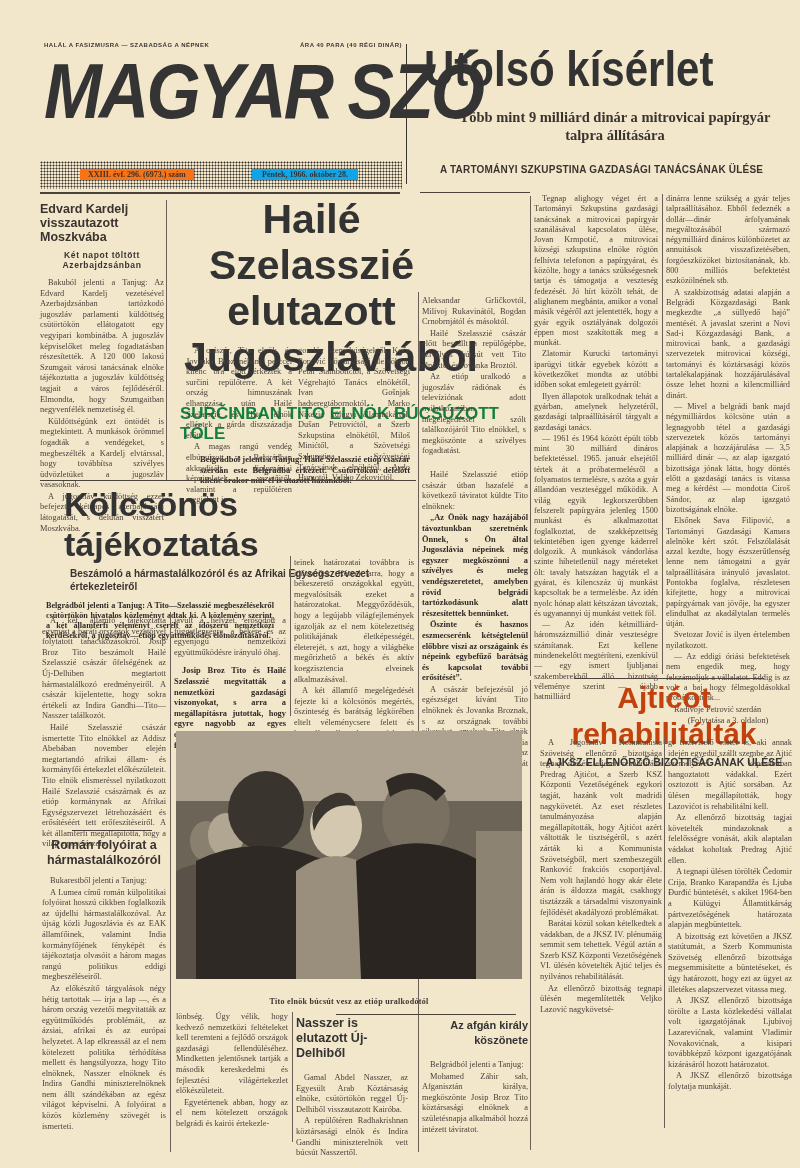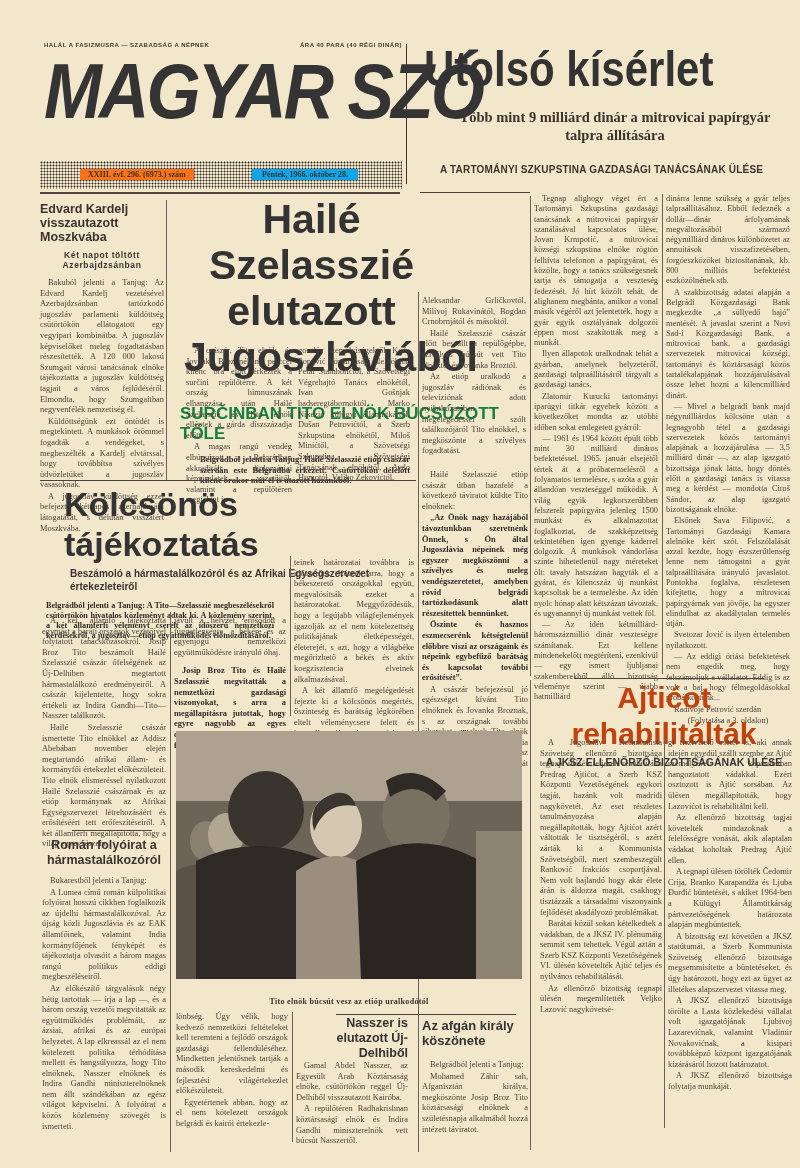--- a/index.html
+++ b/index.html
@@ -78,22 +78,22 @@
   <div class="body">
     <p>Hailé Szelasszié etióp császár útban hazafelé a következő táviratot küldte Tito elnöknek:</p>
     <p class="bold">„Az Önök nagy hazájából távoztunkban szeretnénk Önnek, s Ön által Jugoszlávia népeinek még egyszer megköszönni a szívélyes és meleg vendégszeretetet, amelyben rövid belgrádi tartózkodásunk alatt részesítettek bennünket.</p>
     <p class="bold">Őszinte és hasznos eszmecserénk kétségtelenül előbbre viszi az országaink és népeink egybefűző barátság és kapcsolat további erősítését”.</p>
     <p>A császár befejezésül jó egészséget kívánt Tito elnöknek és Jovanka Broznak, s az országnak további sikereket, amelyek Tito elnök vezetésével Jugoszlávia haladását, fellendülését és az ország népeinek javát szolgálják.</p>
   </div>
 </div>
 
 <div class="abs body" style="left:534px;top:194px;width:124px;font-size:8.3px;line-height:10.3px;">
   <p>Tegnap alighogy véget ért a Tartományi Szkupstina gazdasági tanácsának a mitrovicai papírgyár szanálásával kapcsolatos ülése, Jovan Krmpotić, a mitrovicai községi szkupstina elnöke rögtön felhívta telefonon a papírgyárat, és közölte, hogy a tanács szükségesnek tartja és támogatja a veszteség fedezését. Jó hírt közölt tehát, de alighanem megbánta, amikor a vonal másik végéről azt jelentették, hogy a gyár egyik osztályának dolgozói éppen most szakították meg a munkát.</p>
+  <p>Zlatomir Kurucki tartományi iparügyi titkár egyebek között a következőket mondta az utóbbi időben sokat emlegetett gyárról:</p>
   <p>Ilyen állapotok uralkodnak tehát a gyárban, amelynek helyzetéről, gazdasági talpraállításáról tárgyalt a gazdasági tanács.</p>
-  <p>Zlatomir Kurucki tartományi iparügyi titkár egyebek között a következőket mondta az utóbbi időben sokat emlegetett gyárról:</p>
   <p>— 1961 és 1964 között épült több mint 30 milliárd dináros befektetéssel. 1965. január elsejétől tértek át a próbatermelésről a folyamatos termelésre, s azóta a gyár állandóan veszteséggel működik. A világ egyik legkorszerűbben felszerelt papírgyára jelenleg 1500 munkást és alkalmazottat foglalkoztat, de szakképzettség tekintetében igen gyenge káderrel dolgozik. A munkások vándorlása szinte hihetetlenül nagy méreteket ölt: tavaly hatszázan hagyták el a gyárat, és kilencszáz új munkást kapcsoltak be a termelésbe. Az idén nyolc hónap alatt kétszázan távoztak, és ugyanannyi új munkást vettek föl.</p>
   <p>— Az idén kétmilliárd-háromszázmillió dinár veszteségre számítanak. Ezt kellene mindenekelőtt megtéríteni, ezenkívül — egy ismert ljubljanai szakemberekből álló bizottság véleménye szerint — újabb hatmilliárd</p>
 </div>
 <div class="vrule" style="left:662px;top:194px;height:480px;"></div>
 <div class="abs body" style="left:666px;top:194px;width:124px;font-size:8.3px;line-height:10.3px;">
   <p style="text-indent:0">dinárra lenne szükség a gyár teljes talpraállításához. Ebből fedeznék a dollár—dinár árfolyamának megváltozásából származó négymilliárd dináros különbözetet az annuitások visszafizetésében, forgóeszközöket biztosítanának, kb. 800 milliós befektetést eszközölnének stb.</p>
   <p>A szakbizottság adatai alapján a Belgrádi Közgazdasági Bank megkezdte „a süllyedő hajó” mentését. A javaslat szerint a Novi Sad-i Közgazdasági Bank, a mitrovicai bank, a gazdasági szervezetek mitrovicai községi, tartományi és köztársasági közös tartalékalapjának hozzájárulásával össze lehet hozni a kilencmilliárd dinárt.</p>
   <p>— Mivel a belgrádi bank majd négymilliárdos kölcsöne után a legnagyobb tétel a gazdasági szervezetek közös tartományi alapjának a hozzájárulása — 3,5 milliárd dinár —, az alap igazgató bizottsága jónak látta, hogy döntés előtt a gazdasági tanács is vitassa meg a kérdést — mondotta Ciroš Sándor, az alap igazgató bizottságának elnöke.</p>
   <p>Elsőnek Sava Filipović, a Tartományi Gazdasági Kamara alelnöke kért szót. Felszólalását azzal kezdte, hogy észszerűtlenség lenne nem támogatni a gyár talpraállítására irányuló javaslatot. Pontokba foglalva, részletesen kifejtette, hogy a mitrovicai papírgyárnak van jövője, ha egyszer elindulhat az akadálytalan termelés útján.</p>
   <p>Svetozar Jović is ilyen értelemben nyilatkozott.</p>
@@ -155,30 +155,30 @@
   </div>
 </div>
 
 <div class="abs body" style="left:176px;top:1012px;width:112px;">
   <p style="text-indent:0">lönbség. Úgy vélik, hogy kedvező nemzetközi feltételeket kell teremteni a fejlődő országok gazdasági fellendüléséhez. Mindketten jelentősnek tartják a második kereskedelmi és fejlesztési világértekezlet előkészületeit.</p>
   <p>Egyetértenek abban, hogy az el nem kötelezett országok belgrádi és kairói értekezle-</p>
 </div>
 <div class="vrule" style="left:292px;top:1012px;height:130px;"></div>
 
 <div class="abs" style="left:296px;top:1016px;width:112px;">
-  <div class="cond" style="font-size:12.5px;line-height:15px;text-align:right;color:#333;margin-bottom:0;">Nasszer is elutazott Új-Delhiből</div>
+  <div class="cond" style="font-size:12.5px;line-height:15px;text-align:left;color:#333;margin-bottom:12px;">Nasszer is elutazott Új-Delhiből</div>
   <div class="body">
     <p>Gamal Abdel Nasszer, az Egyesült Arab Köztársaság elnöke, csütörtökön reggel Új-Delhiből visszautazott Kairóba.</p>
     <p>A repülőtéren Radhakrishnan köztársasági elnök és Indira Gandhi miniszterelnök vett búcsút Nasszertől.</p>
   </div>
 </div>
 
 <div class="rule abs" style="left:336px;top:1014px;width:180px;height:1px;"></div>
 <div class="abs" style="left:422px;top:1018px;width:106px;">
-  <div class="cond" style="font-size:13px;line-height:15px;text-align:left;color:#333;margin-bottom:12px;">Az afgán király köszönete</div>
+  <div class="cond" style="font-size:11px;line-height:15px;text-align:right;color:#333;margin-bottom:12px;">Az afgán király köszönete</div>
   <div class="body">
     <p>Belgrádból jelenti a Tanjug:</p>
     <p>Mohamed Záhir sah, Afganisztán királya, megköszönte Josip Broz Tito köztársasági elnöknek a születésnapja alkalmából hozzá intézett táviratot.</p>
   </div>
 </div>
 
 <div class="vrule" style="left:530px;top:680px;height:470px;"></div>
 <div class="abs" style="left:534px;top:680px;width:260px;">
   <div class="cond" style="font-size:30px;line-height:36px;text-align:center;color:#c2410c;">Ajtićot rehabilitálták</div>
   <div style="margin-top:4px;text-align:center;font-family:'Liberation Sans',sans-serif;font-weight:bold;font-size:10.5px;color:#333;">A JKSZ ELLENŐRZŐ BIZOTTSÁGÁNAK ÜLÉSE</div>

